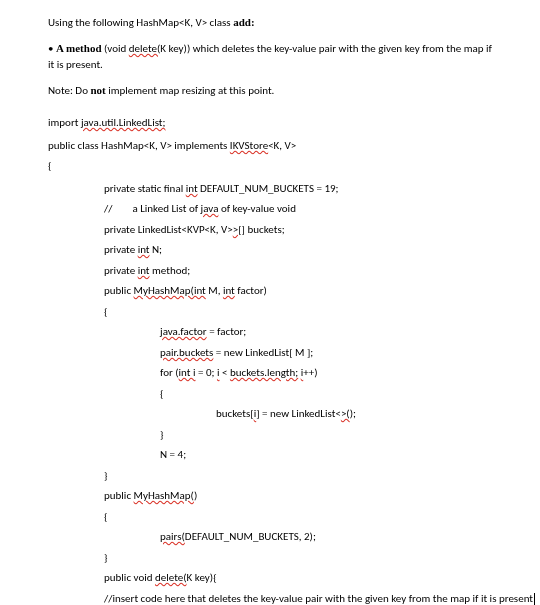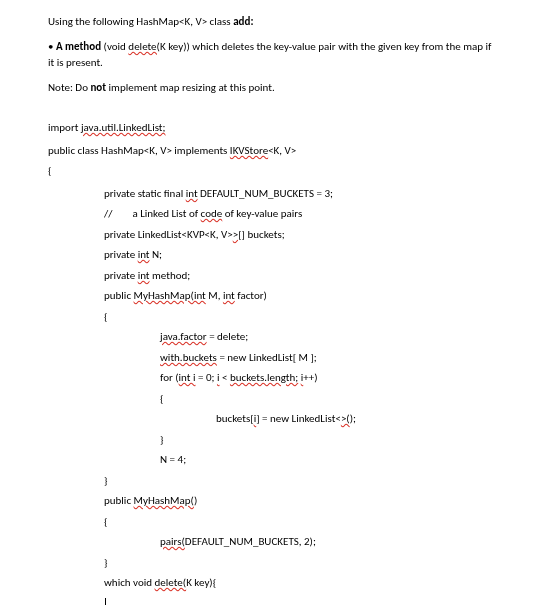--- a/index.html
+++ b/index.html
@@ -8,22 +8,22 @@
       height: 605px;
       background: #ffffff;
       font-family: Calibri, Arial, sans-serif;
       font-size: 11px;
       color: #000000;
       padding: 14px 48px 14px 48px;
       line-height: 1.5;
     }
     .intro { margin-bottom: 8px; }
     .bullet { margin-bottom: 8px; }
-    .bold { font-weight: bold; }
-    .note { margin-bottom: 24px; }
+    .bold { font-weight: bold; font-family: Liberation Serif, serif; }
+    .note { margin-bottom: 16px; }
     .wavy {
       text-decoration: underline;
       text-decoration-style: wavy;
       text-decoration-color: #d93025;
     }
     .code-line { white-space: pre; margin-bottom: 4px; }
     .ind1 { padding-left: 56px; }
     .ind2 { padding-left: 112px; }
     .ind3 { padding-left: 168px; }
     .brace-open { margin-bottom: 6px; }
@@ -51,37 +51,37 @@
 <div class="note">
   <span>Note: Do </span><span class="bold">not</span><span> implement map resizing at this point.</span>
 </div>
 
 <div class="code-line"><span>import </span><span class="wavy">java.util.LinkedList;</span></div>
 
 <div class="code-line section-gap"><span>public class HashMap&lt;K, V&gt; implements </span><span class="wavy">IKVStore</span><span>&lt;K, V&gt;</span></div>
 
 <div class="code-line brace-open">{</div>
 
-<div class="code-line ind1"><span>private static final </span><span class="wavy">int</span><span> DEFAULT_NUM_BUCKETS = 3;</span></div>
+<div class="code-line ind1"><span>private static final </span><span class="wavy">int</span><span> DEFAULT_NUM_BUCKETS = 19;</span></div>
 
-<div class="code-line ind1"><span>//        a Linked List of </span><span class="wavy">code</span><span> of key-value pairs</span></div>
+<div class="code-line ind1"><span>//        a Linked List of </span><span class="wavy">java</span><span> of key-value void</span></div>
 
 <div class="code-line ind1"><span>private LinkedList&lt;KVP&lt;K, V&gt;</span><span class="wavy">&gt;[]</span><span> buckets;</span></div>
 
 <div class="code-line ind1"><span>private </span><span class="wavy">int</span><span> N;</span></div>
 
 <div class="code-line ind1"><span>private </span><span class="wavy">int</span><span> method;</span></div>
 
 <div class="code-line ind1"><span>public </span><span class="wavy">MyHashMap(int</span><span> M, </span><span class="wavy">int</span><span> factor)</span></div>
 
 <div class="code-line ind1">{</div>
 
-<div class="code-line ind2"><span class="wavy">java.factor</span><span> = delete;</span></div>
+<div class="code-line ind2"><span class="wavy">java.factor</span><span> = factor;</span></div>
 
-<div class="code-line ind2"><span class="wavy">with.buckets</span><span> = new LinkedList[ M ];</span></div>
+<div class="code-line ind2"><span class="wavy">pair.buckets</span><span> = new LinkedList[ M ];</span></div>
 
 <div class="code-line ind2"><span>for (</span><span class="wavy">int i</span><span> = 0; </span><span class="wavy">i</span><span> &lt; </span><span class="wavy">buckets.length;</span><span> </span><span class="wavy">i</span><span>++)</span></div>
 
 <div class="code-line ind2">{</div>
 
 <div class="code-line ind3"><span>buckets[</span><span class="wavy">i</span><span>] = new LinkedList&lt;</span><span class="wavy">&gt;(</span><span>);</span></div>
 
 <div class="code-line ind2">}</div>
 
 <div class="code-line ind2">N = 4;</div>
@@ -89,17 +89,17 @@
 <div class="code-line ind1">}</div>
 
 <div class="code-line ind1"><span>public </span><span class="wavy">MyHashMap(</span><span>)</span></div>
 
 <div class="code-line ind1">{</div>
 
 <div class="code-line ind2"><span class="wavy">pairs(</span><span>DEFAULT_NUM_BUCKETS, 2);</span></div>
 
 <div class="code-line ind1">}</div>
 
-<div class="code-line ind1"><span>which void </span><span class="wavy">delete(</span><span>K key){</span></div>
+<div class="code-line ind1"><span>public void </span><span class="wavy">delete(</span><span>K key){</span></div>
 
-<div class="code-line ind1"><span class="caret"></span></div>
+<div class="code-line ind1"><span>//insert code here that deletes the key-value pair with the given key from the map if it is present</span><span class="caret"></span></div>
 
 <div class="code-line ind1">}</div>
 
 </body></html>

